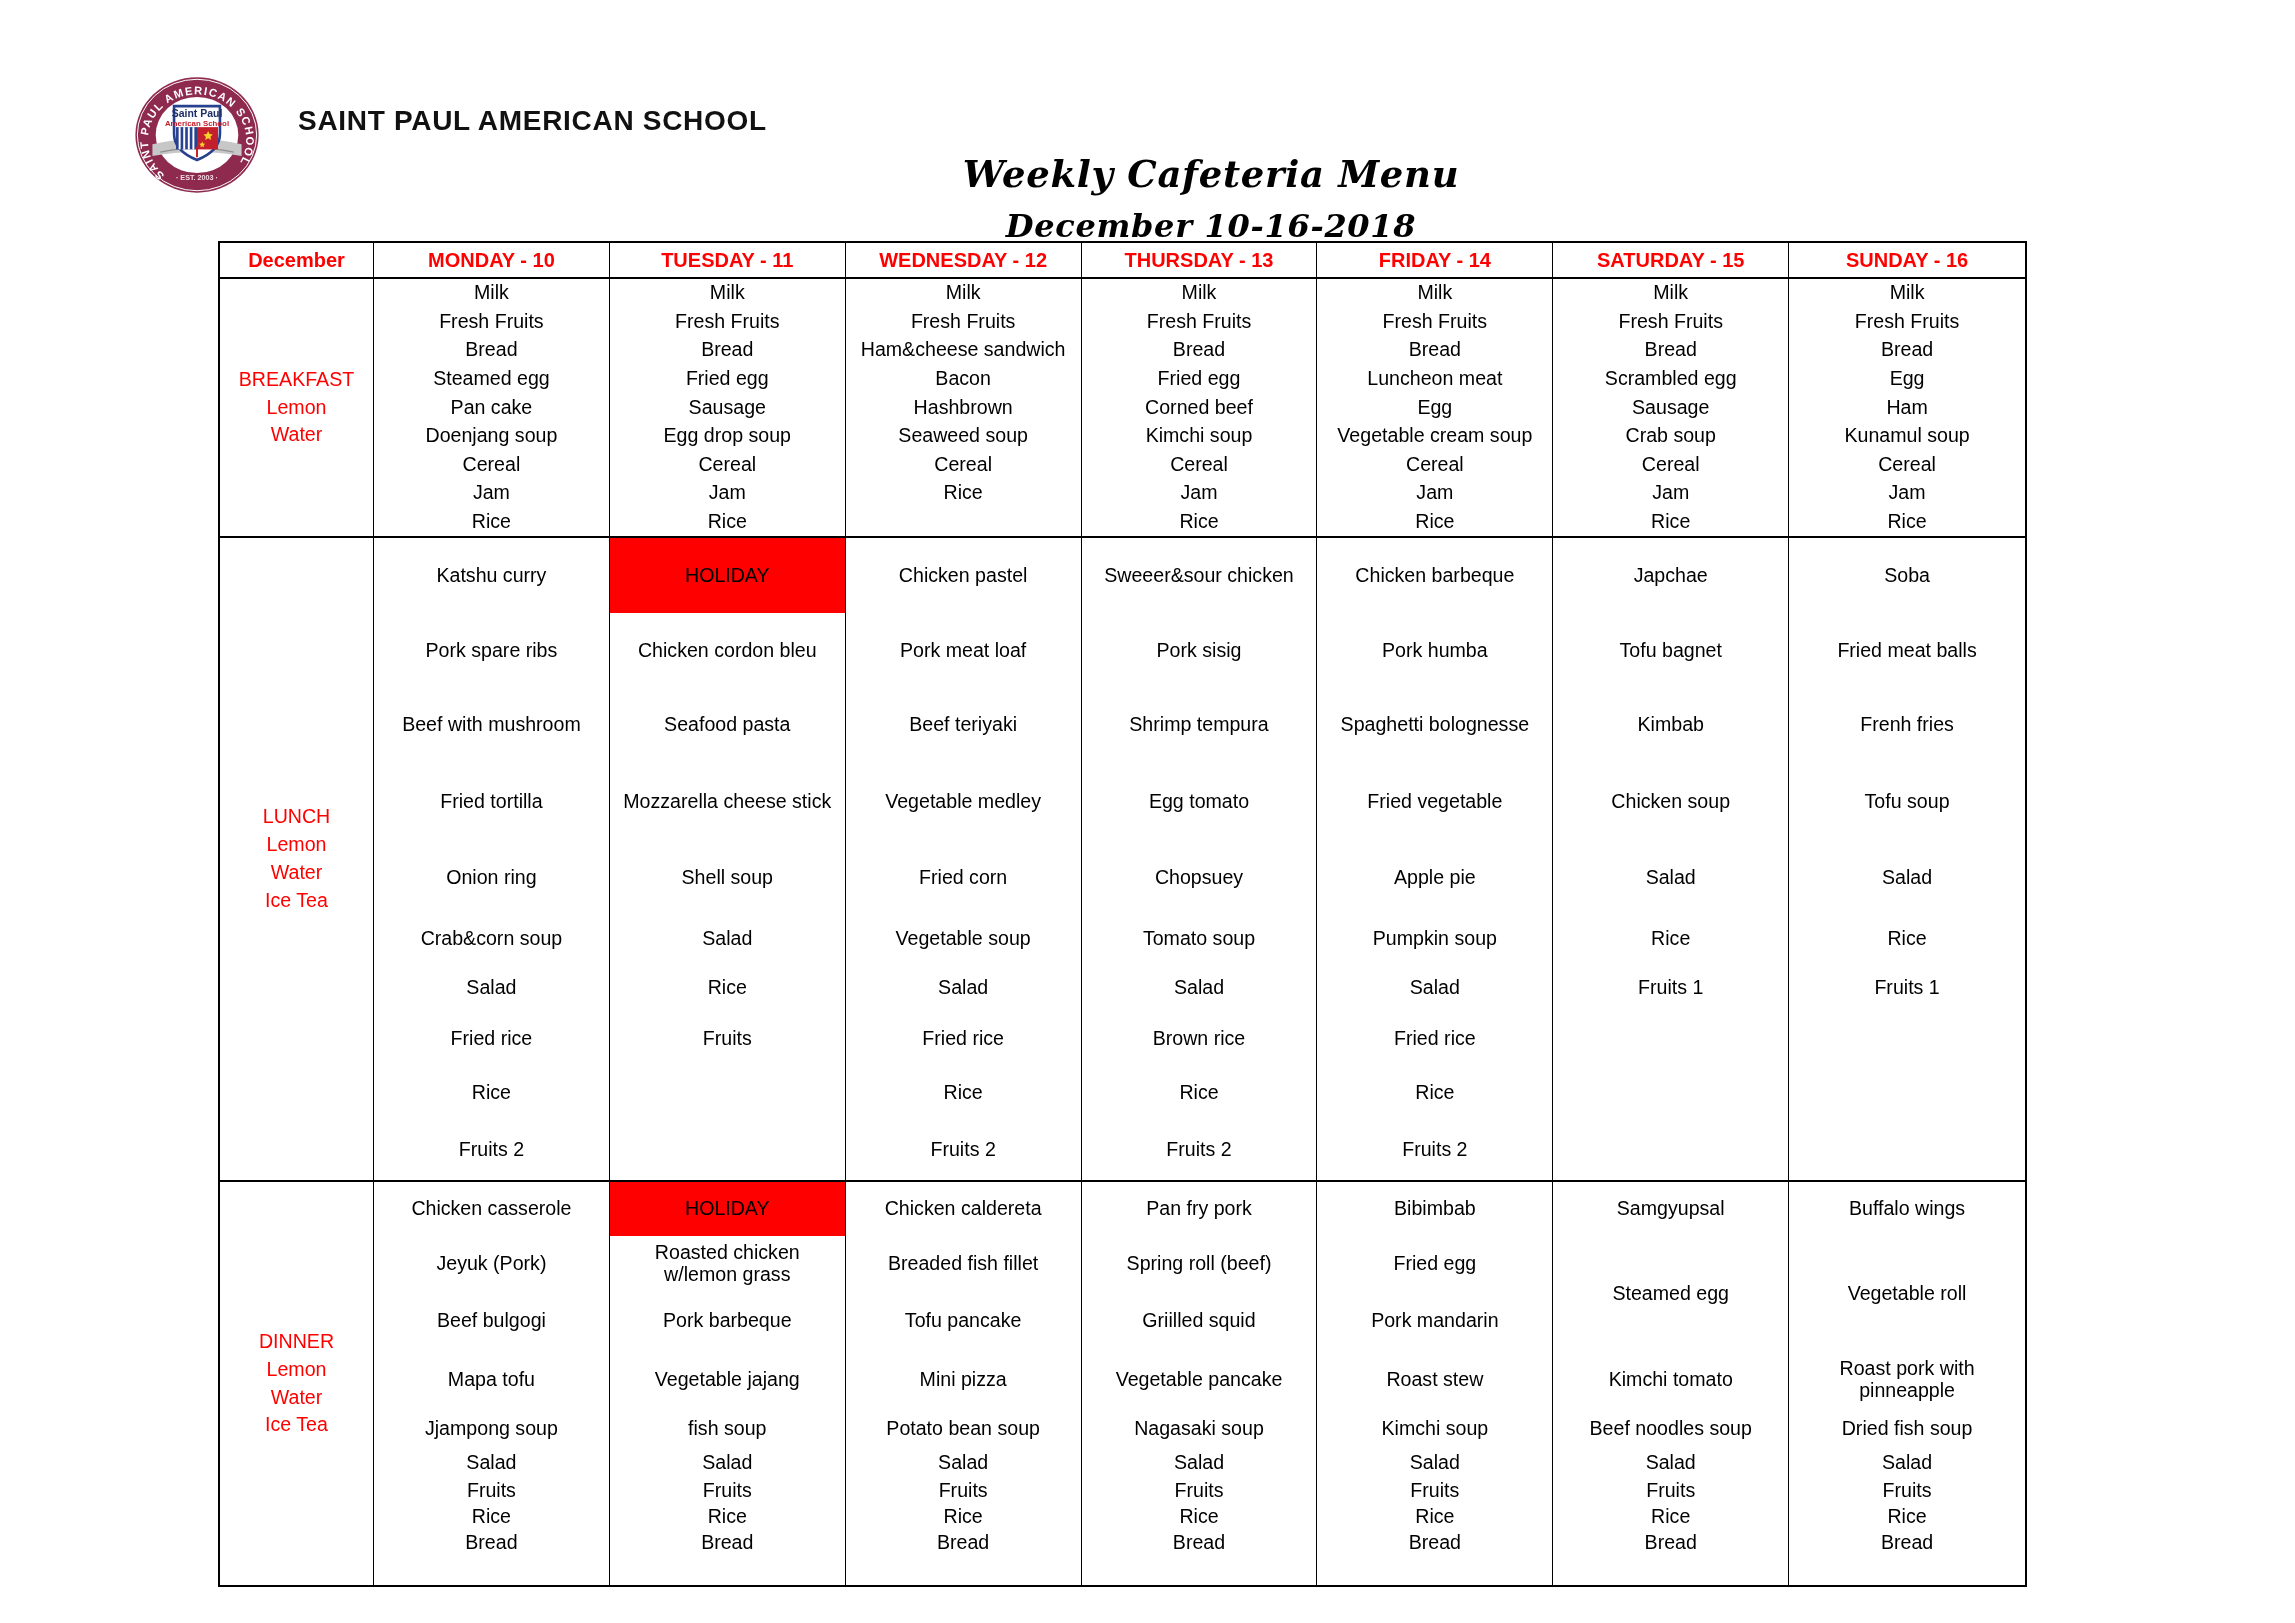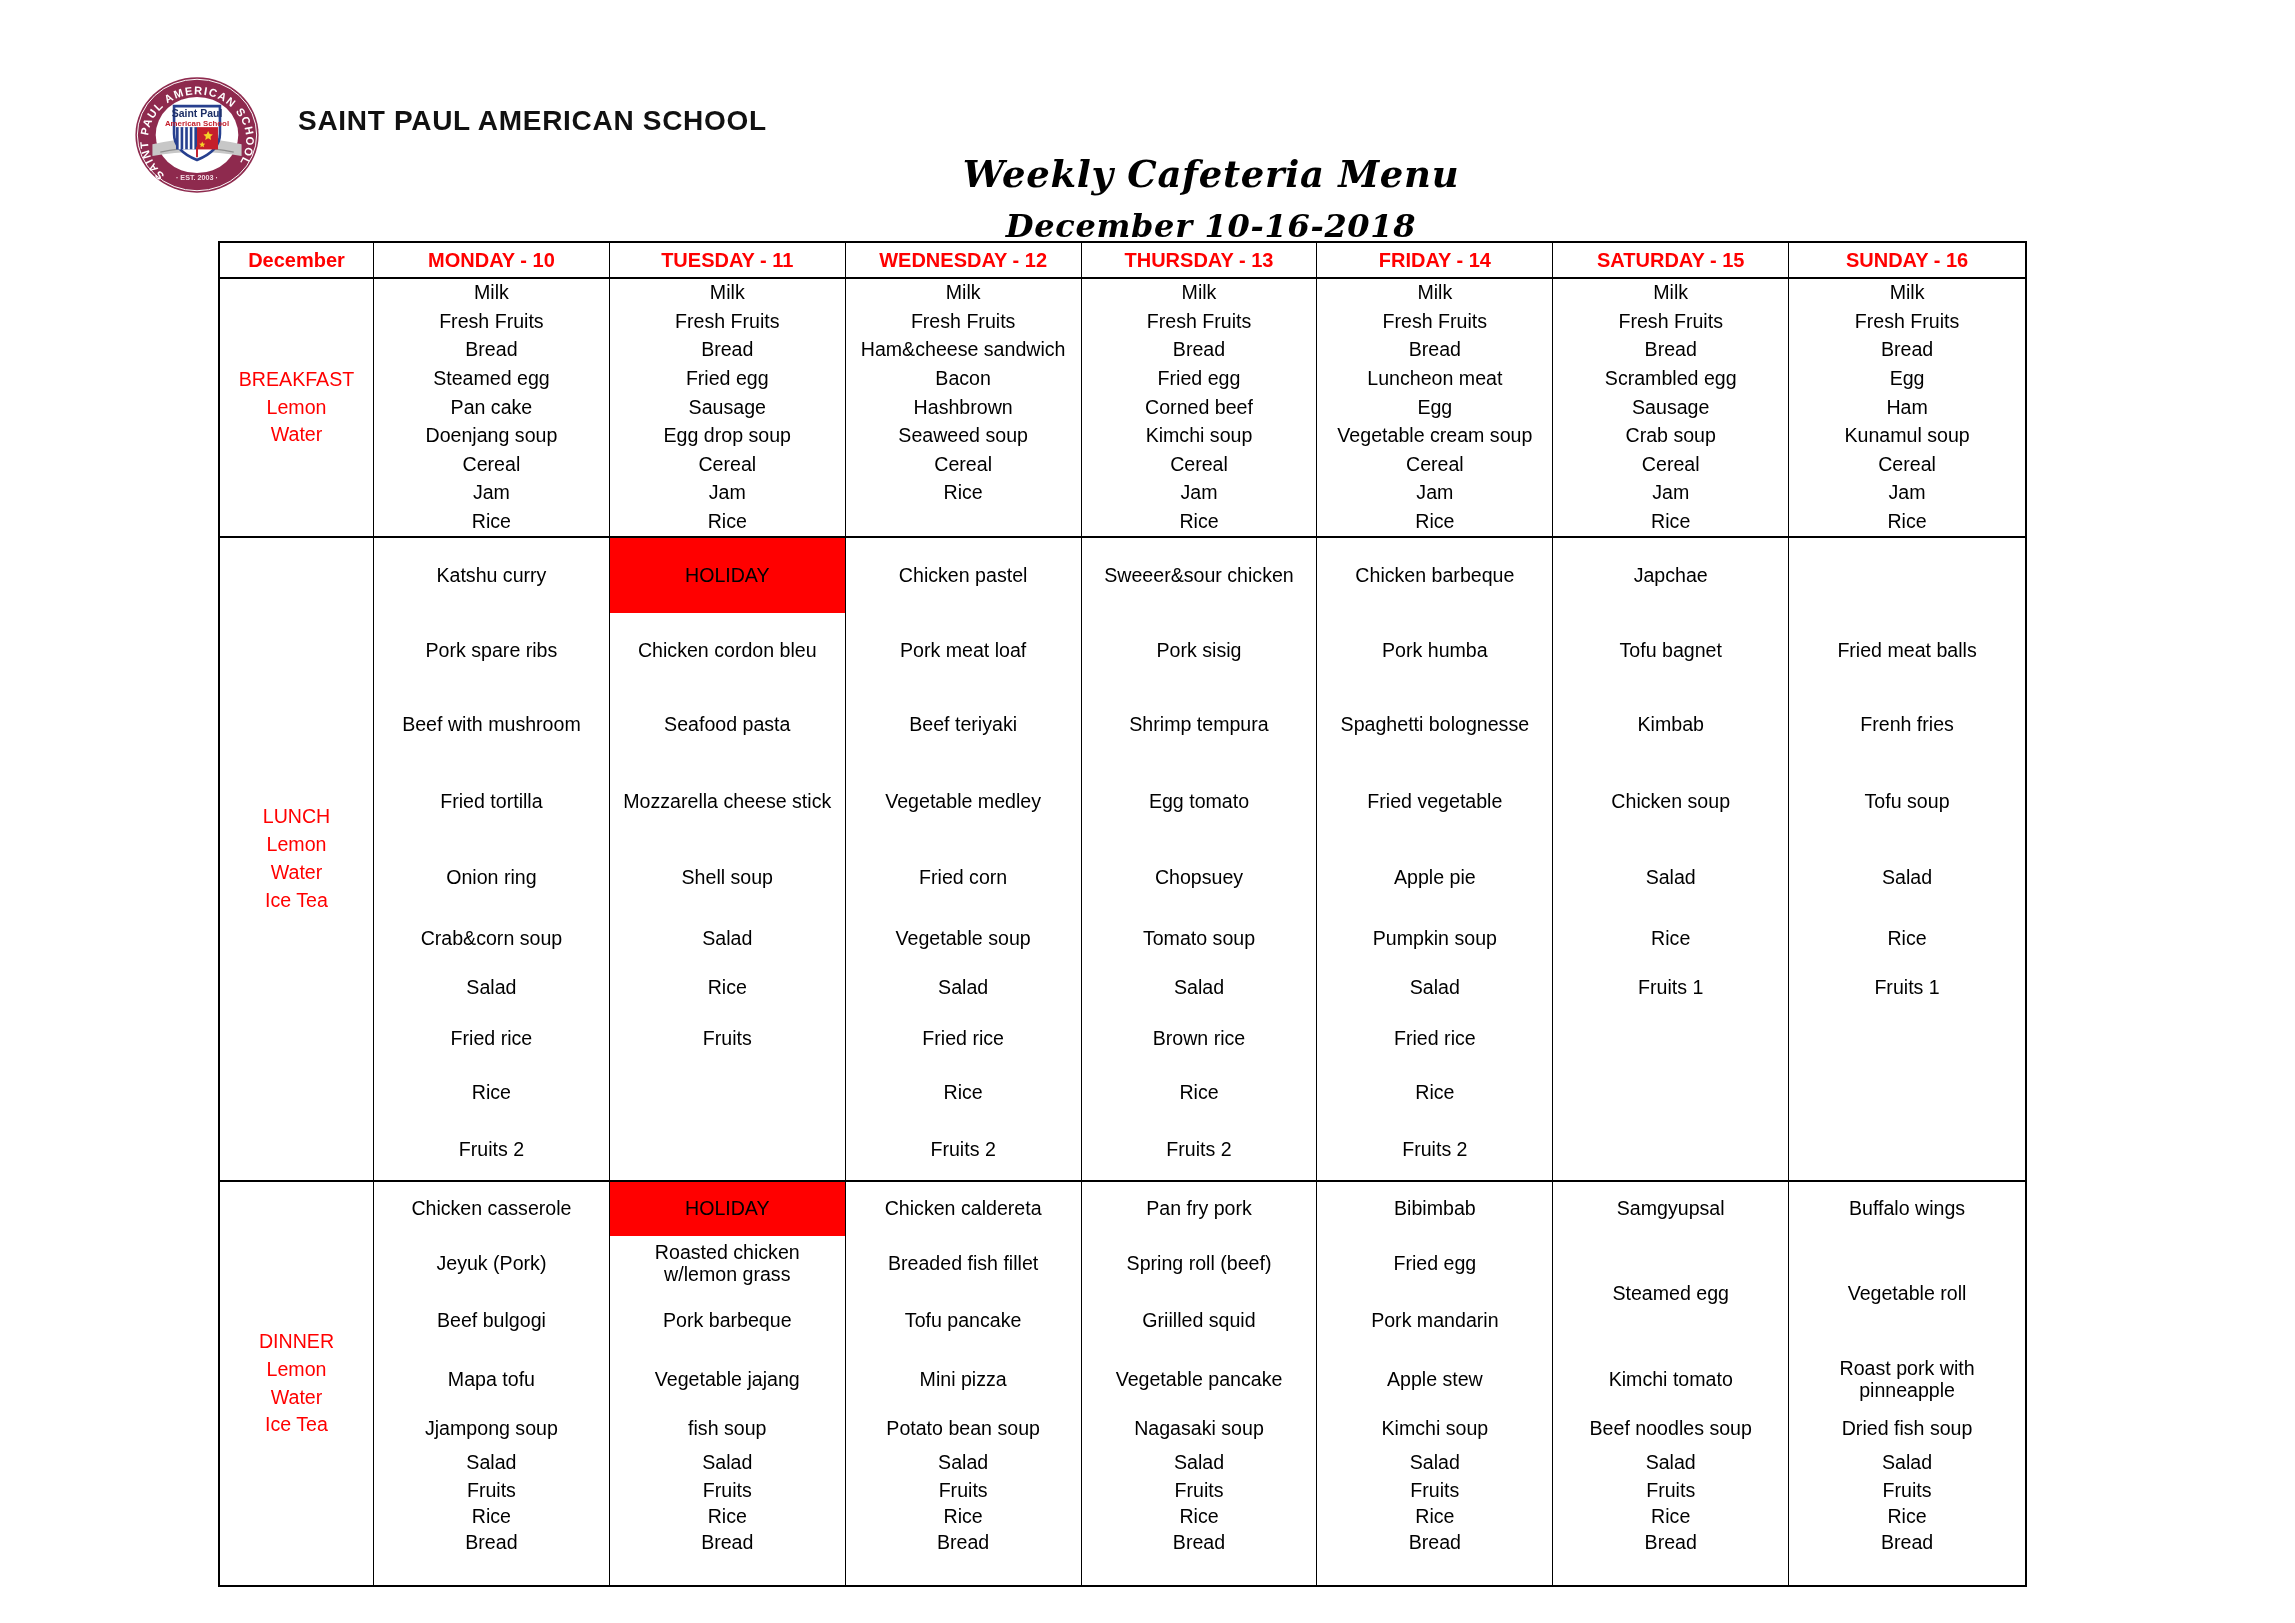--- a/index.html
+++ b/index.html
@@ -243,20 +243,21 @@
         <div class="day-cell" style="grid-template-rows: 75px 75px 74px 79px 73px 50px 48px 54px 54px 1fr;">
           <div class="item" style="grid-row: 1 / span 1;">Japchae</div>
           <div class="item" style="grid-row: 2 / span 1;">Tofu bagnet</div>
           <div class="item" style="grid-row: 3 / span 1;">Kimbab</div>
           <div class="item" style="grid-row: 4 / span 1;">Chicken soup</div>
           <div class="item" style="grid-row: 5 / span 1;">Salad</div>
           <div class="item" style="grid-row: 6 / span 1;">Rice</div>
           <div class="item" style="grid-row: 7 / span 1;">Fruits 1</div>
         </div>
         <div class="day-cell" style="grid-template-rows: 75px 75px 74px 79px 73px 50px 48px 54px 54px 1fr;">
+          <div class="item" style="grid-row: 1 / span 1;">Soba</div>
           <div class="item" style="grid-row: 2 / span 1;">Fried meat balls</div>
           <div class="item" style="grid-row: 3 / span 1;">Frenh fries</div>
           <div class="item" style="grid-row: 4 / span 1;">Tofu soup</div>
           <div class="item" style="grid-row: 5 / span 1;">Salad</div>
           <div class="item" style="grid-row: 6 / span 1;">Rice</div>
           <div class="item" style="grid-row: 7 / span 1;">Fruits 1</div>
         </div>
       </div>
       <div class="row section-row">
         <div class="label-cell">
@@ -306,21 +307,21 @@
           <div class="item" style="grid-row: 5 / span 1;">Nagasaki soup</div>
           <div class="item" style="grid-row: 6 / span 1;">Salad</div>
           <div class="item" style="grid-row: 7 / span 1;">Fruits</div>
           <div class="item" style="grid-row: 8 / span 1;">Rice</div>
           <div class="item" style="grid-row: 9 / span 1;">Bread</div>
         </div>
         <div class="day-cell" style="grid-template-rows: 54px 55px 60px 58px 40px 28px 27.5px 25.5px 26px 1fr;">
           <div class="item" style="grid-row: 1 / span 1;">Bibimbab</div>
           <div class="item" style="grid-row: 2 / span 1;">Fried egg</div>
           <div class="item" style="grid-row: 3 / span 1;">Pork mandarin</div>
-          <div class="item" style="grid-row: 4 / span 1;">Apple stew</div>
+          <div class="item" style="grid-row: 4 / span 1;">Roast stew</div>
           <div class="item" style="grid-row: 5 / span 1;">Kimchi soup</div>
           <div class="item" style="grid-row: 6 / span 1;">Salad</div>
           <div class="item" style="grid-row: 7 / span 1;">Fruits</div>
           <div class="item" style="grid-row: 8 / span 1;">Rice</div>
           <div class="item" style="grid-row: 9 / span 1;">Bread</div>
         </div>
         <div class="day-cell" style="grid-template-rows: 54px 55px 60px 58px 40px 28px 27.5px 25.5px 26px 1fr;">
           <div class="item" style="grid-row: 1 / span 1;">Samgyupsal</div>
           <div class="item" style="grid-row: 2 / span 2;">Steamed egg</div>
           <div class="item" style="grid-row: 4 / span 1;">Kimchi tomato</div>

